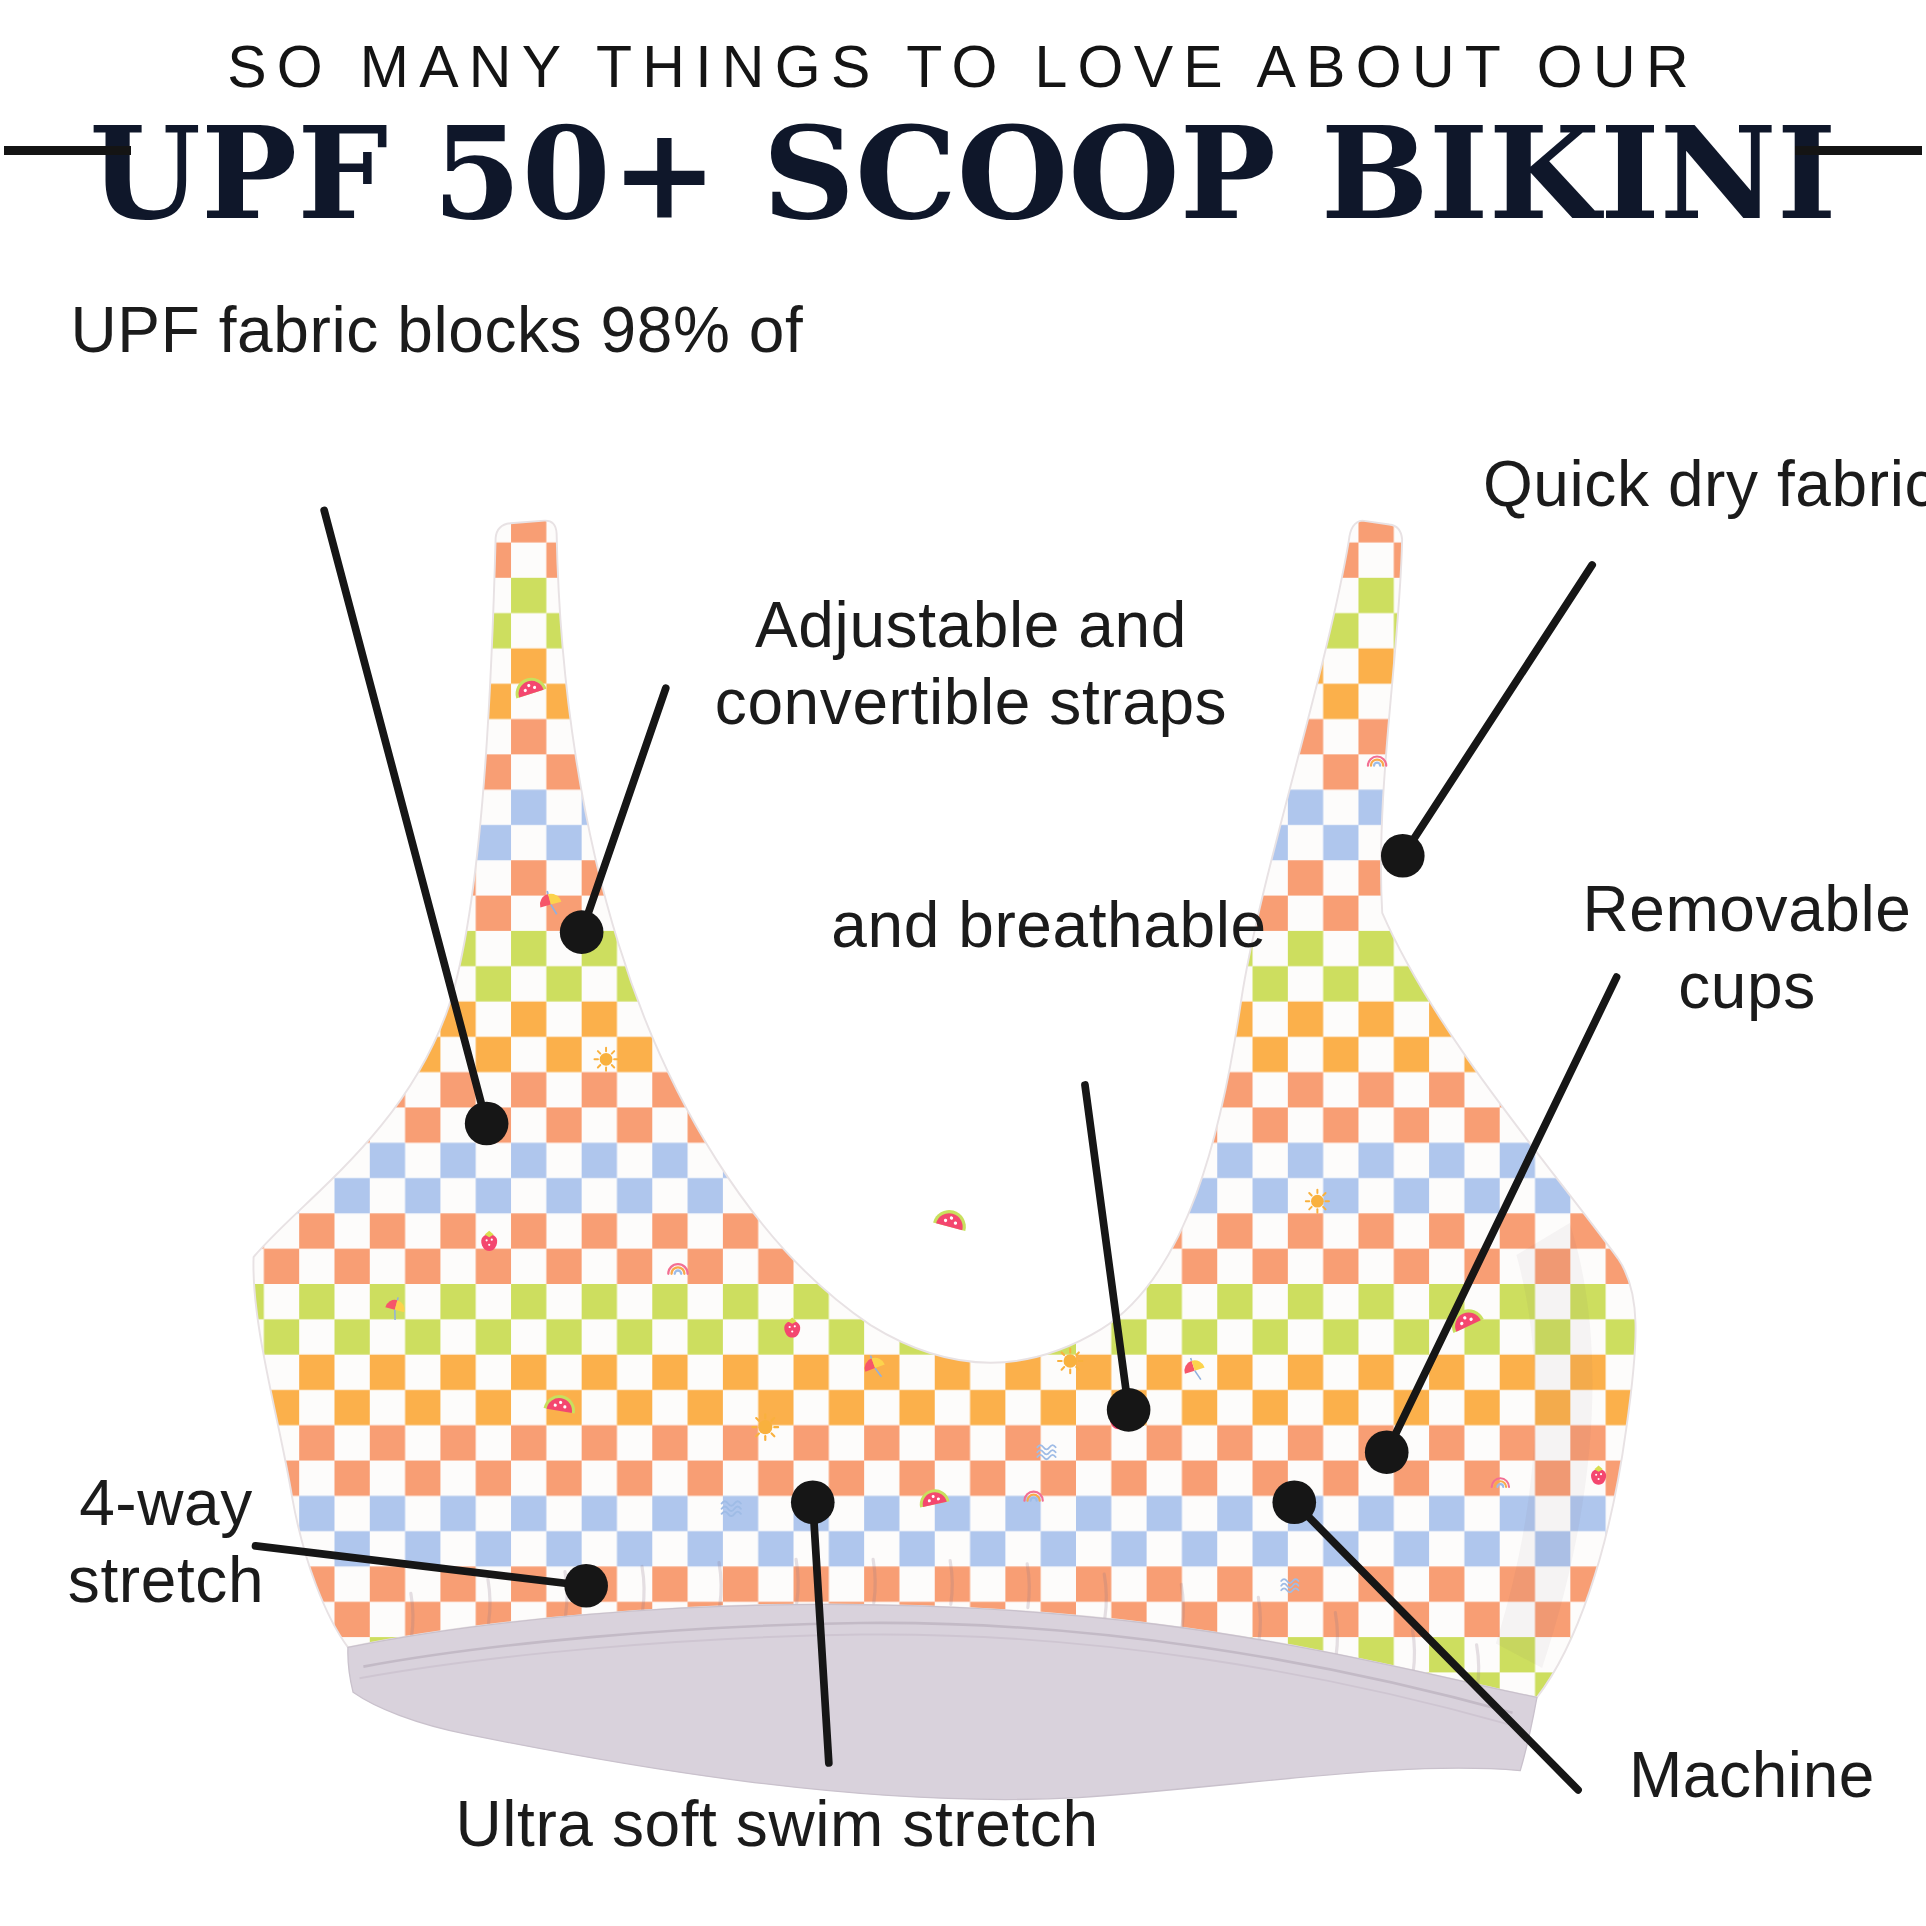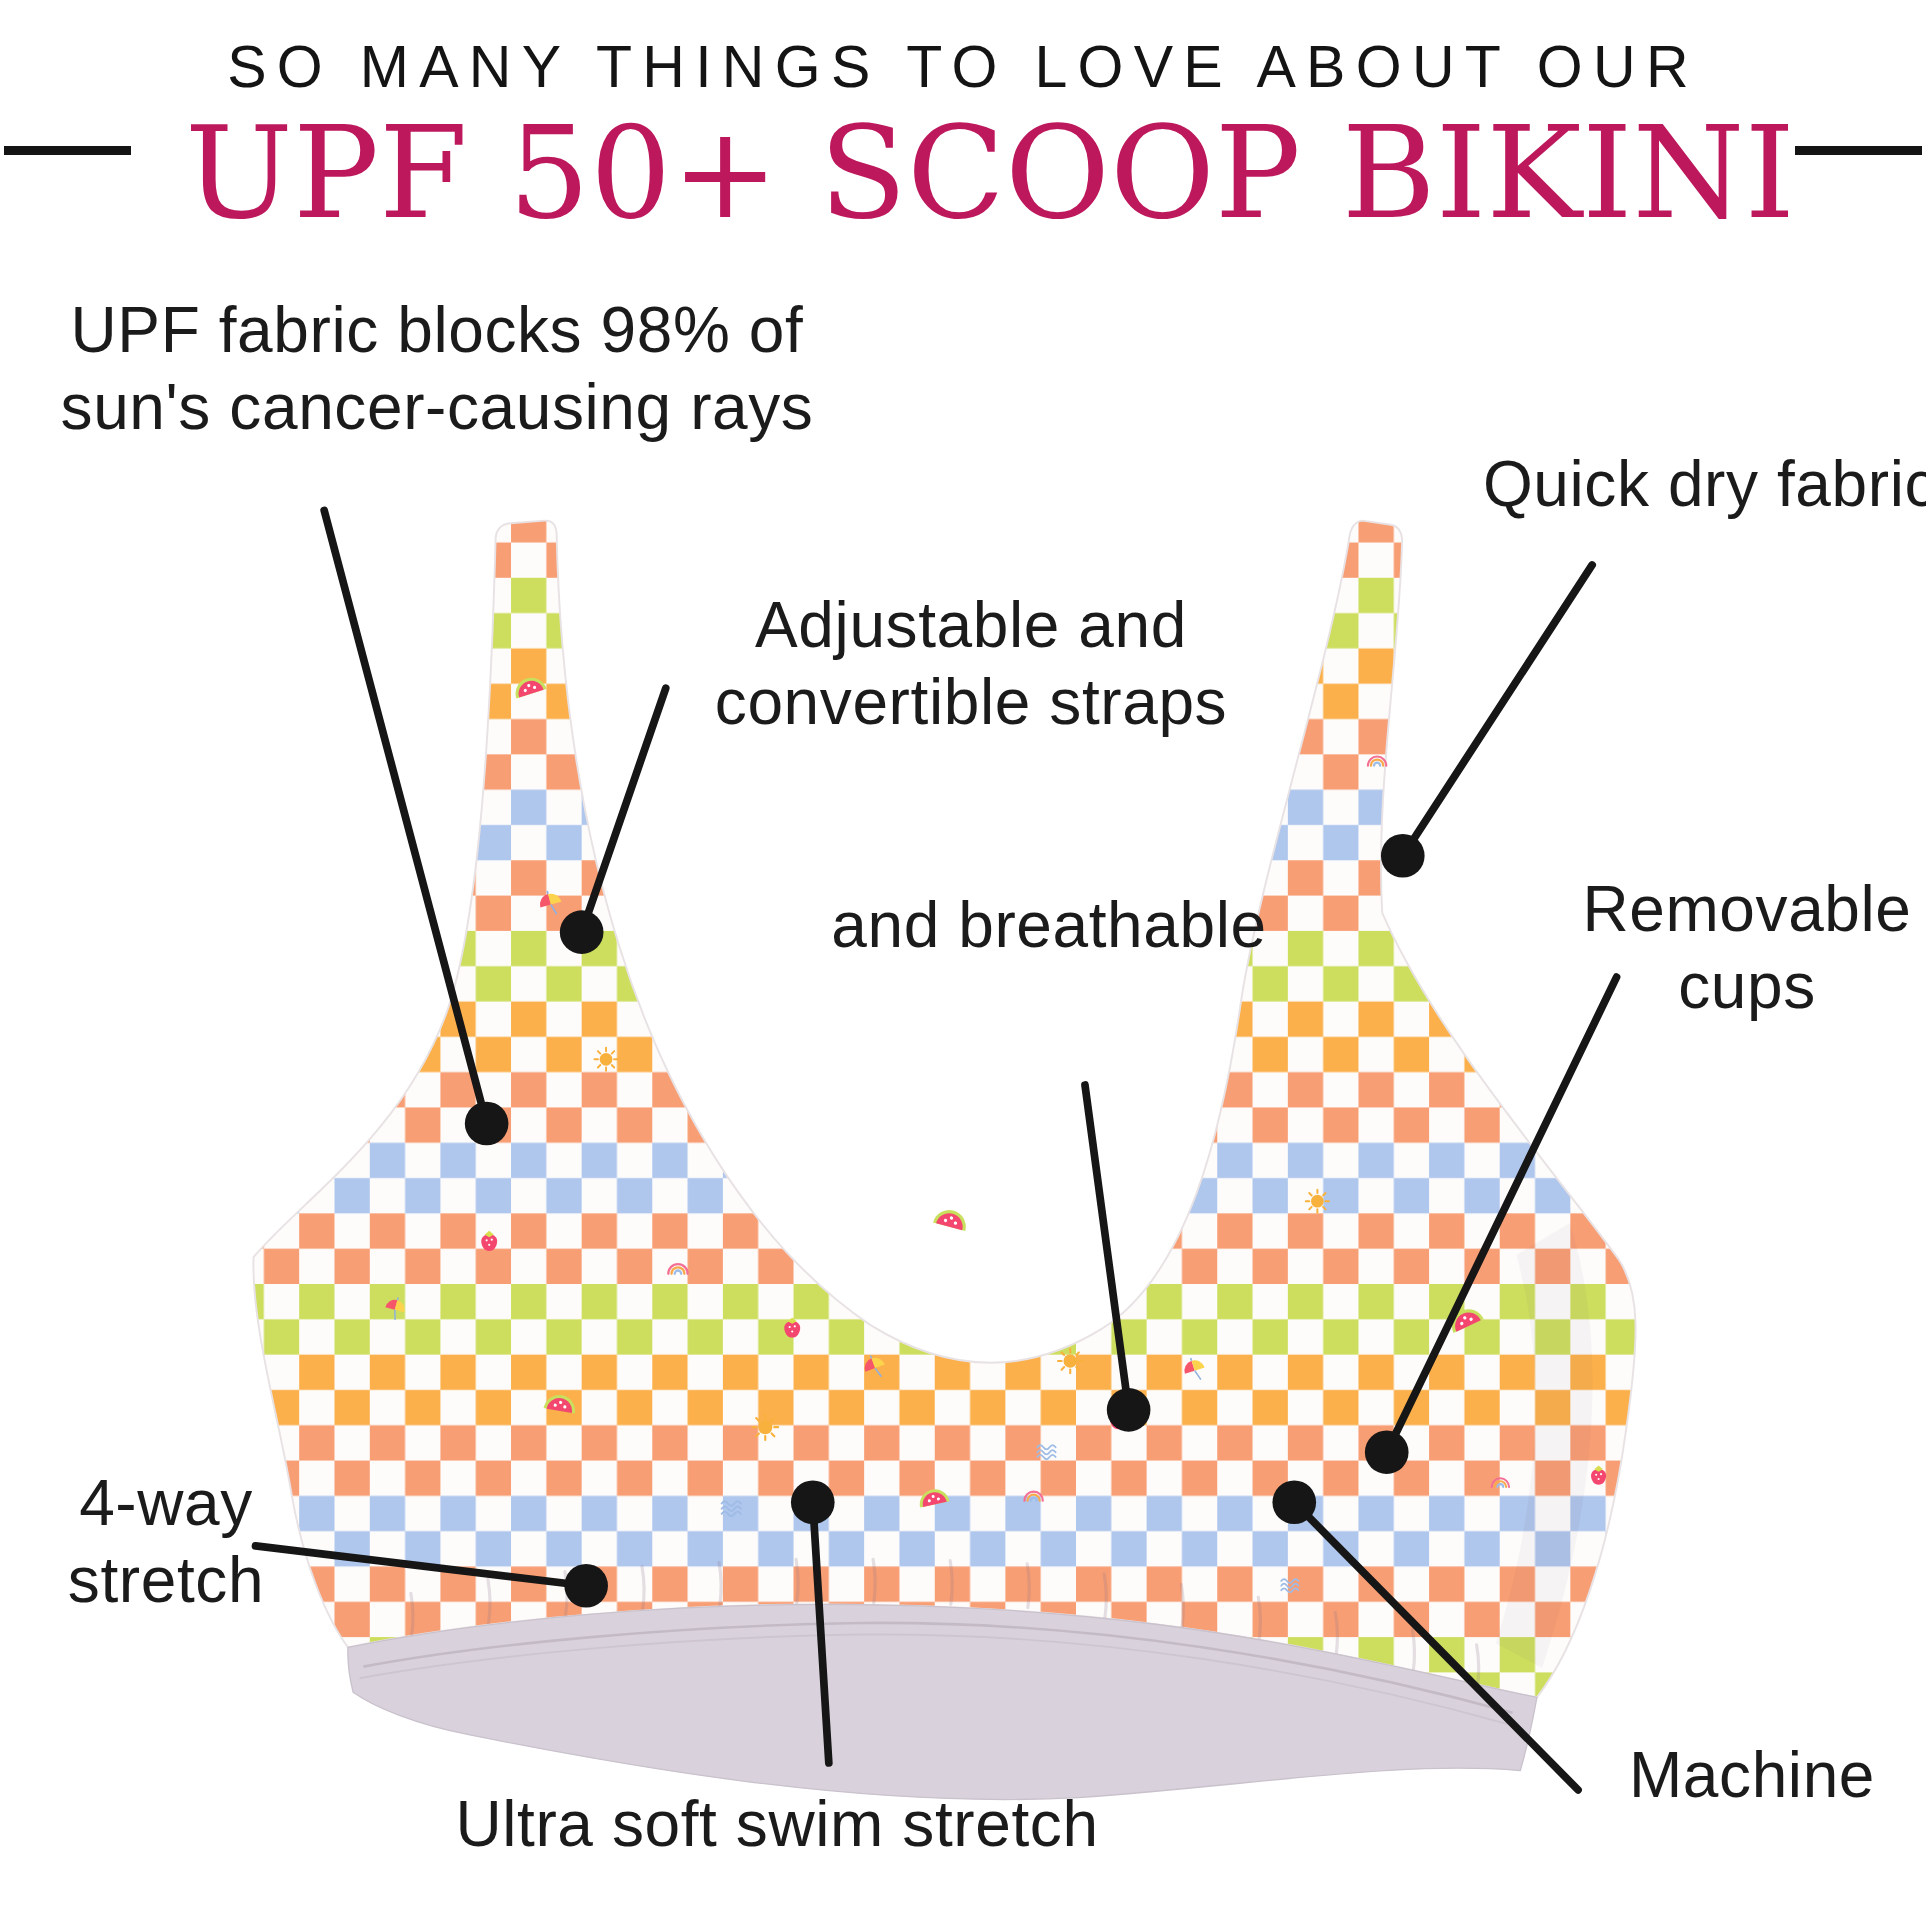--- a/index.html
+++ b/index.html
@@ -9,22 +9,22 @@
   }
   .stage{position:absolute;left:0;top:0;}
   
   .eyebrow{
     position:absolute;left:963px;top:33px;transform:translateX(-50%);
     font-size:59px;font-weight:400;letter-spacing:10.3px;white-space:nowrap;
     color:#141414;
   }
   .main-title{
     position:absolute;left:963px;top:98px;transform:translateX(-50%);
-    font-family:"DejaVu Serif", serif;font-weight:400;font-size:128px;
-    letter-spacing:0px;white-space:nowrap;color:#be185d;margin-left:27px;
+    font-family:"DejaVu Serif", serif;font-weight:700;font-size:128px;
+    letter-spacing:0px;white-space:nowrap;color:#0f172a;
   }
   .dash{position:absolute;top:146px;height:9px;background:#141414;}
   .dash.left{left:3.9px;width:127px;}
   .dash.right{right:3.9px;width:127px;}
   
   .ann{
     position:absolute;transform:translateX(-50%);text-align:center;
     font-size:64px;line-height:77px;letter-spacing:0.6px;color:#1b1b1b;
     white-space:nowrap;
     margin-left:28px;
@@ -202,21 +202,20 @@
   </g>
 </svg>
 
 <div class="eyebrow">SO MANY THINGS TO LOVE ABOUT OUR</div>
 <div class="main-title">UPF 50+ SCOOP BIKINI</div>
 <div class="dash left"></div>
 <div class="dash right"></div>
 
 <div class="ann" id="ann-upf">
   <div>UPF fabric blocks 98% of</div>
-  <div>sun's cancer-causing rays</div>
 </div>
 <div class="ann" id="ann-quick-dry">
   <div>Quick dry fabric</div>
 </div>
 <div class="ann" id="ann-adjustable">
   <div>Adjustable and</div>
   <div>convertible straps</div>
 </div>
 <div class="ann" id="ann-light">
   <div>and breathable</div>

